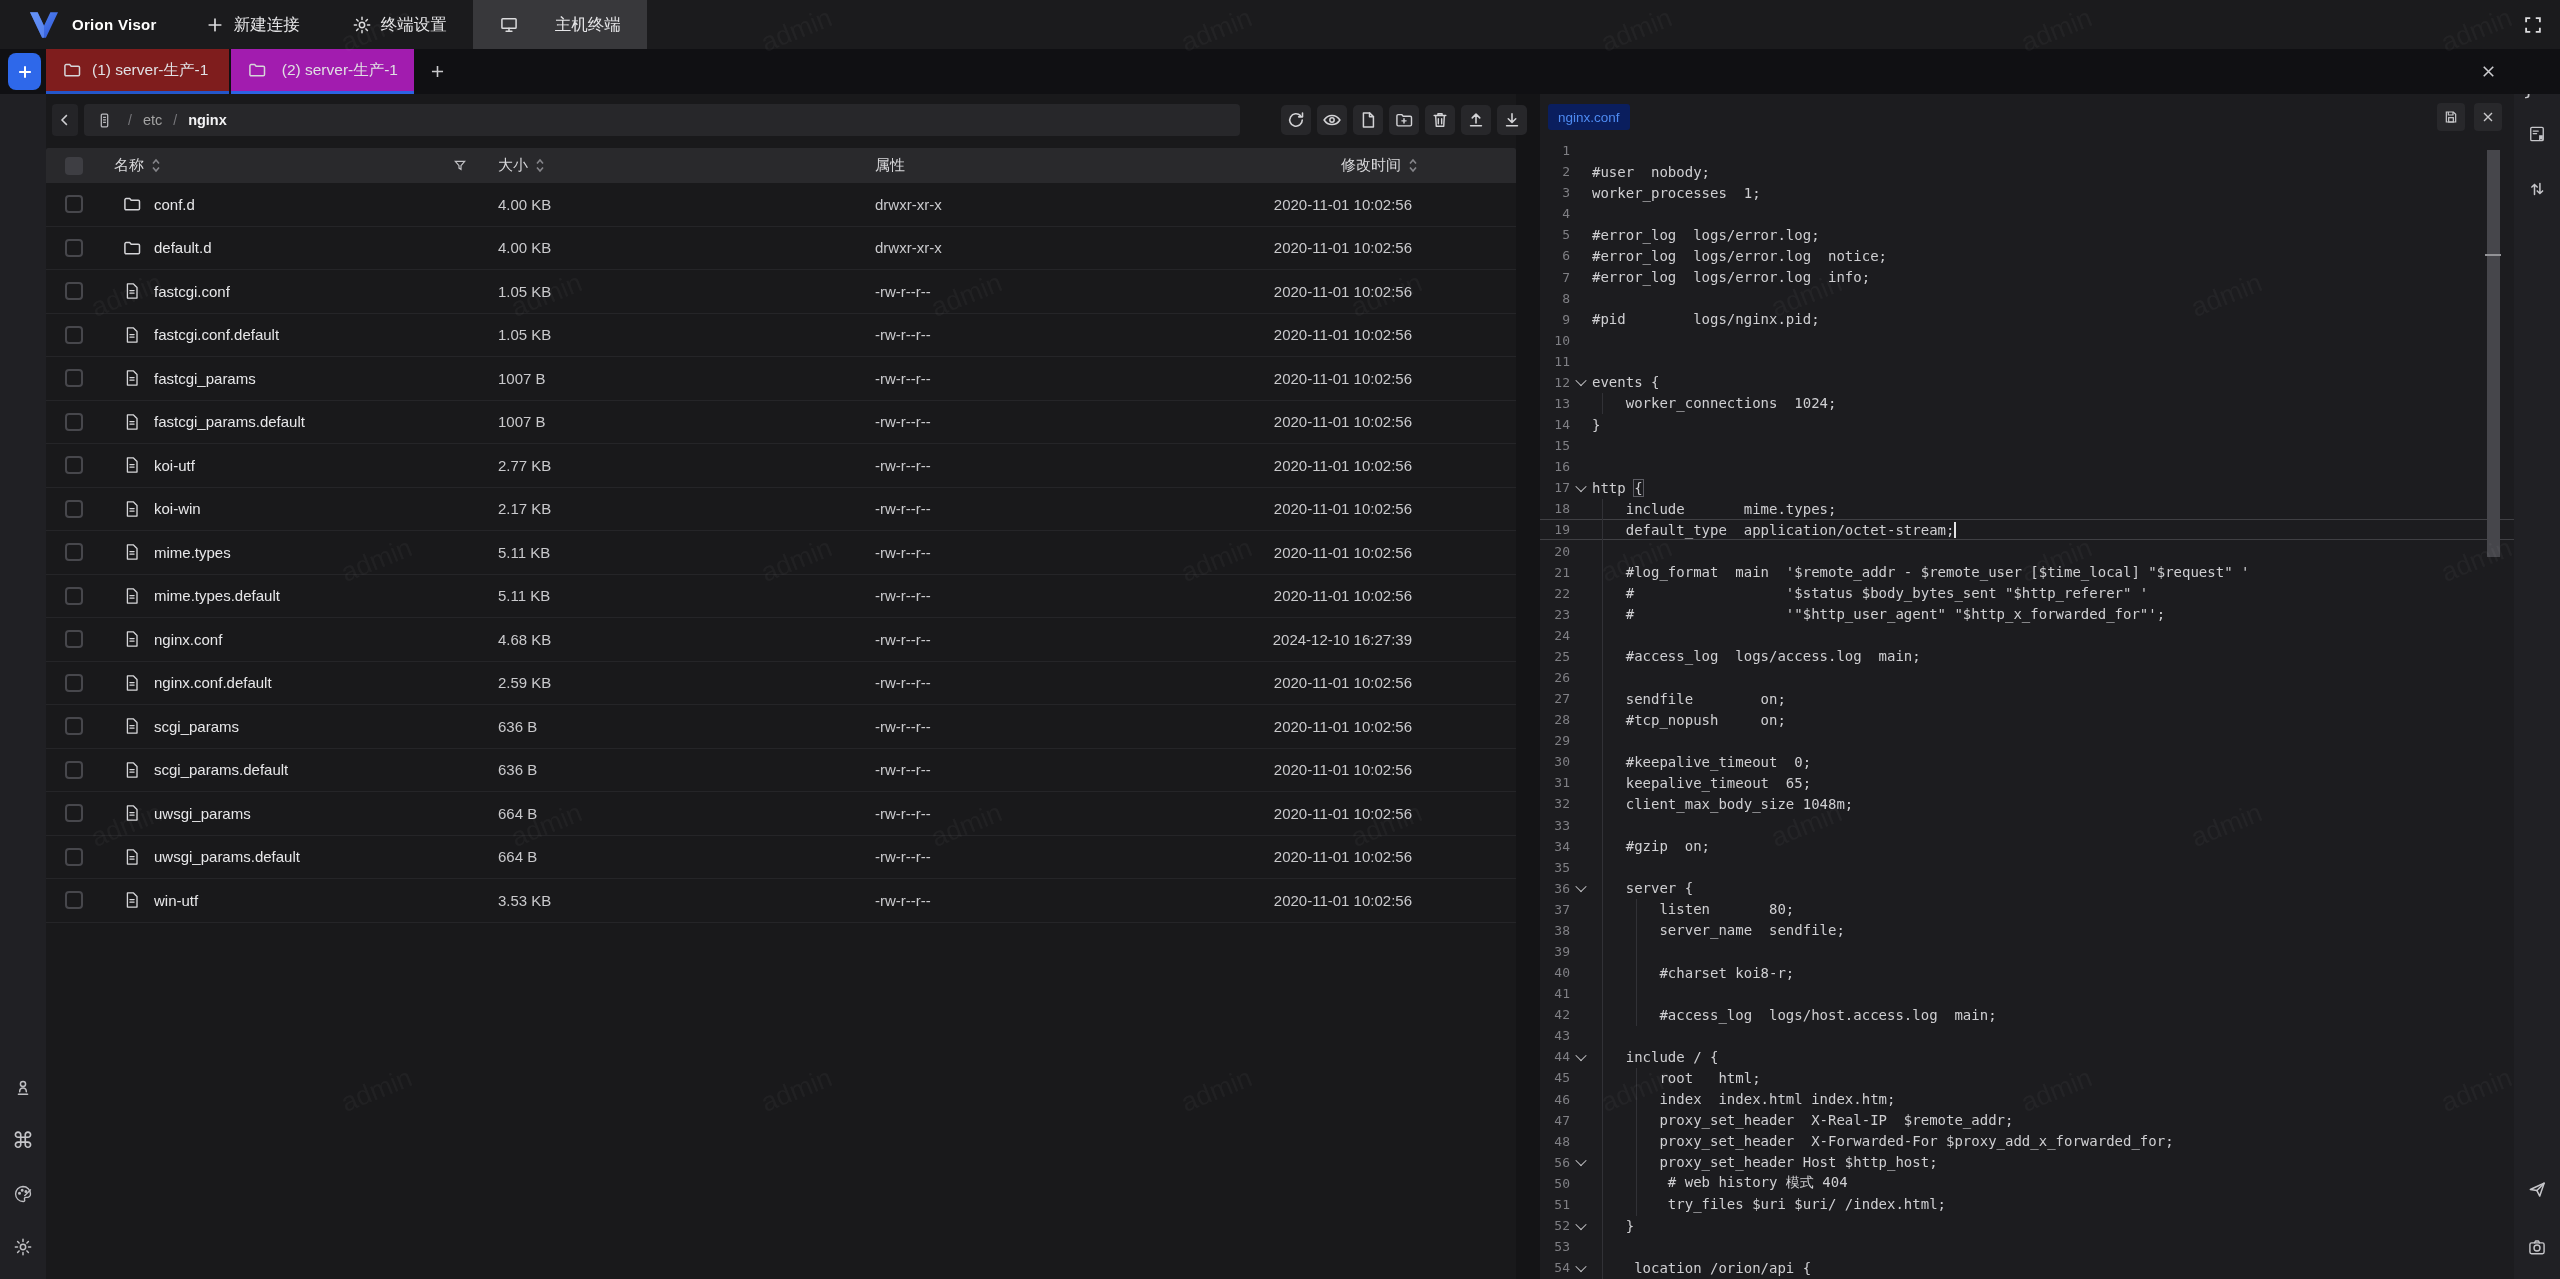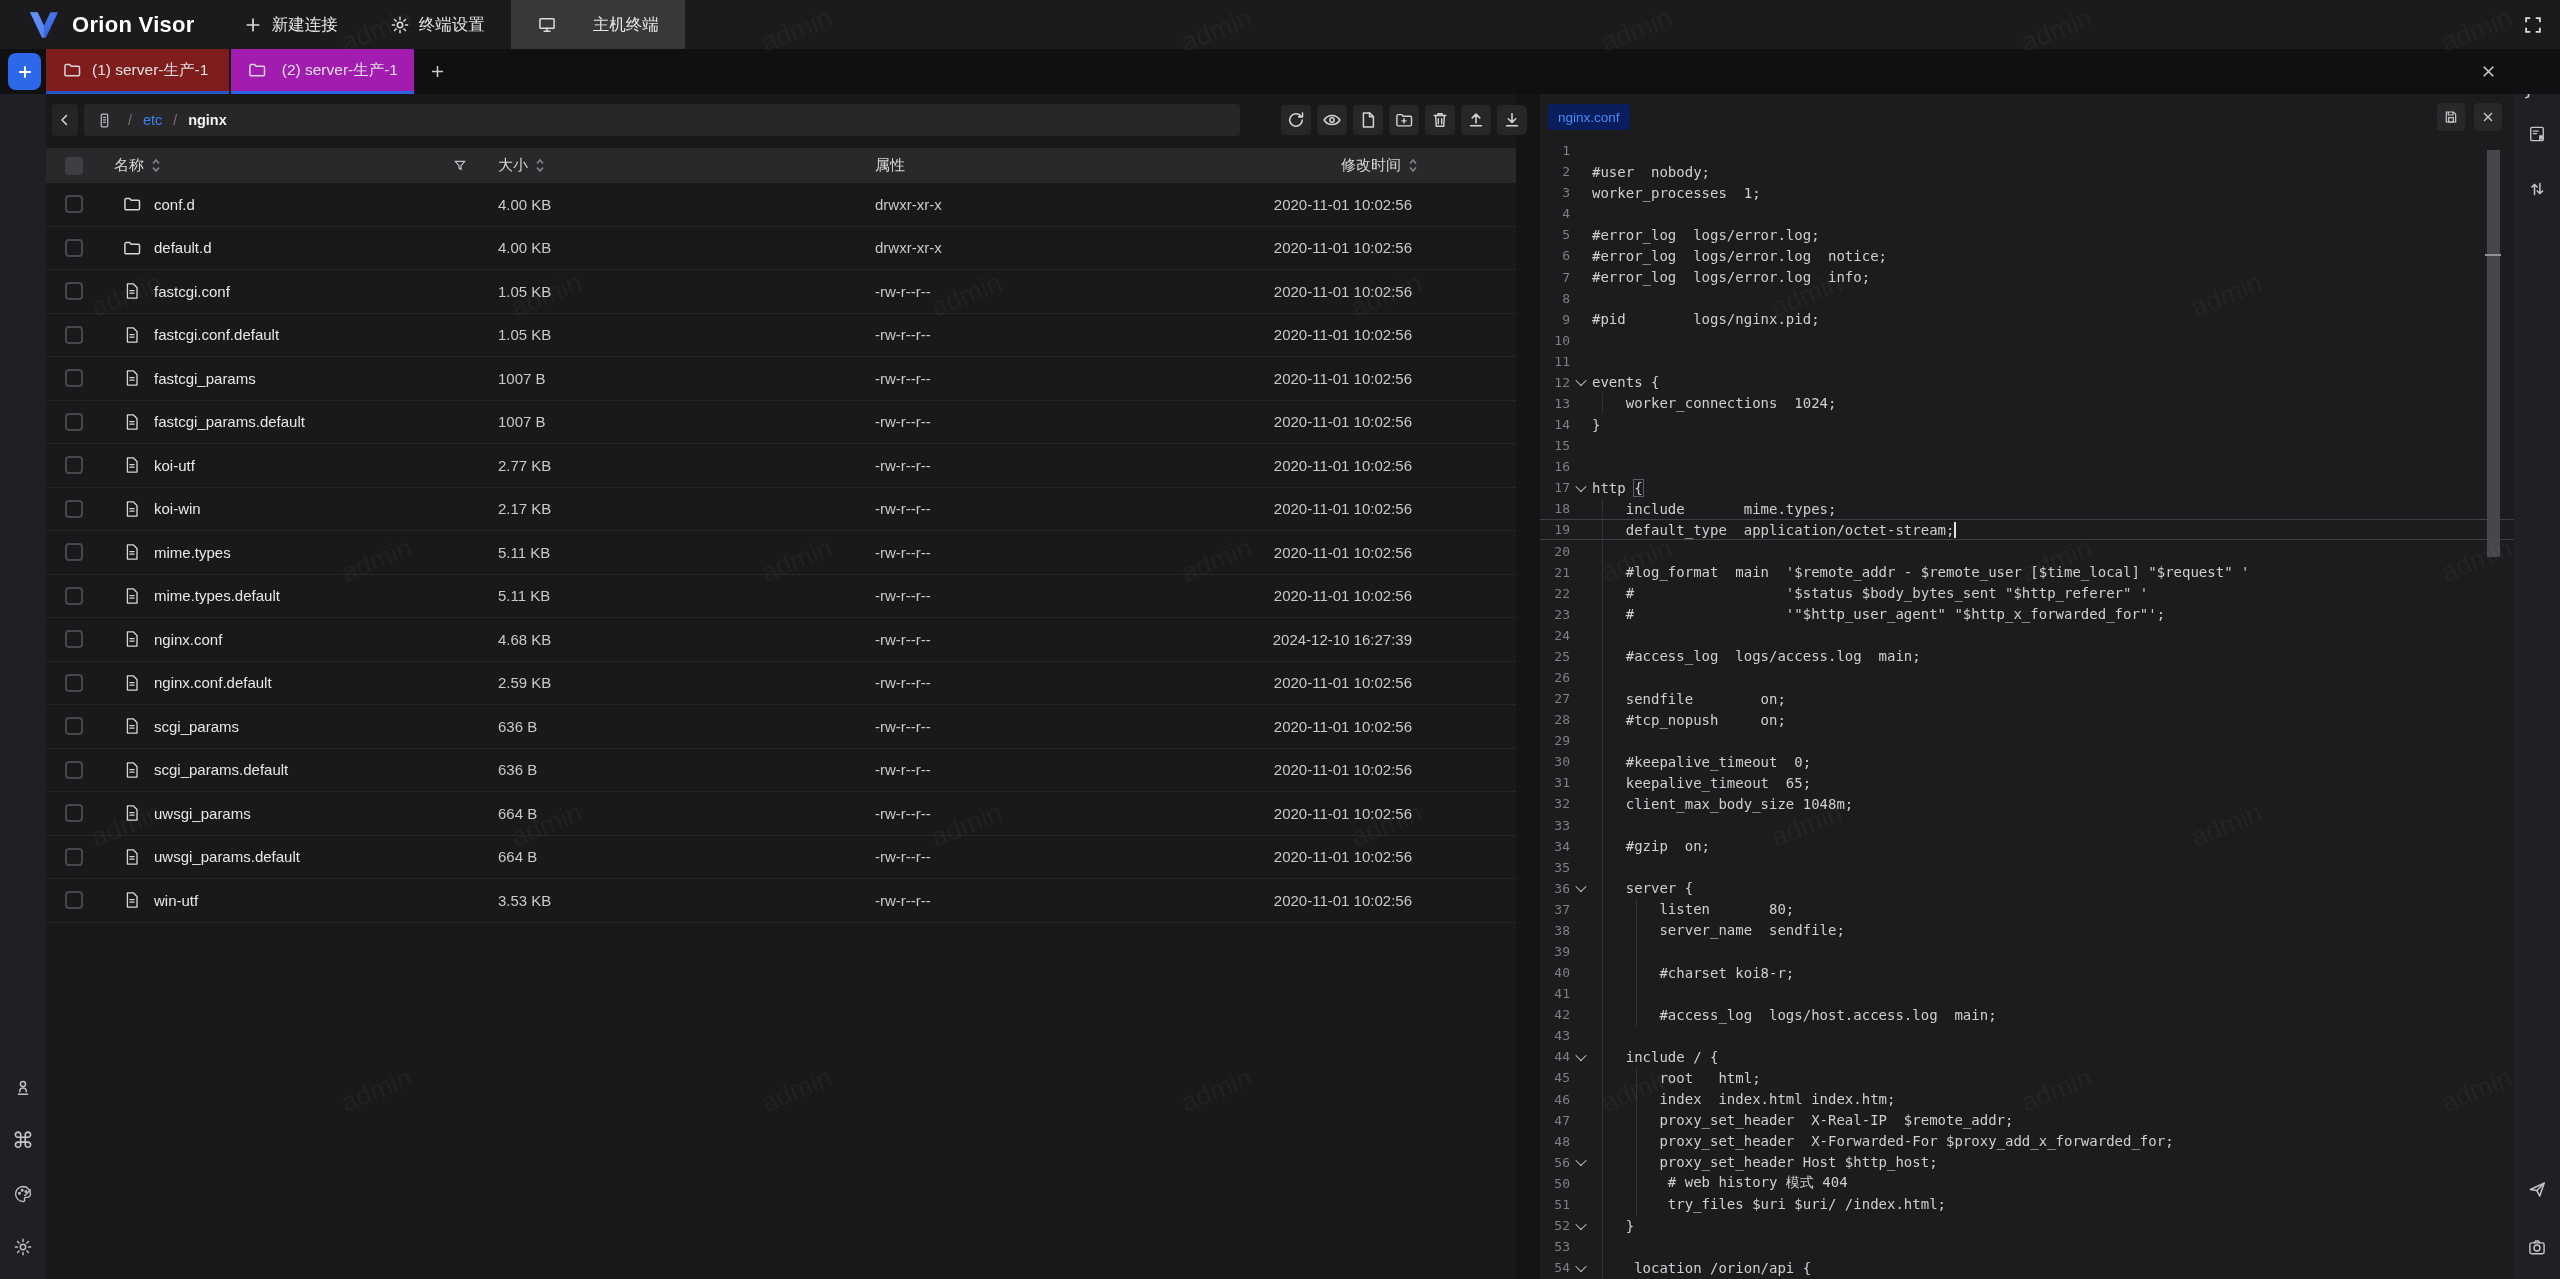--- a/index.html
+++ b/index.html
@@ -3,21 +3,21 @@
 <meta charset="utf-8">
 <style>
   html,body{margin:0;padding:0;background:#0e0e10;}
   .app{position:relative;width:2560px;height:1279px;background:#141416;overflow:hidden;
        font-family:"Liberation Sans","DejaVu Sans",sans-serif;-webkit-font-smoothing:antialiased;}
   svg{display:block;}
 
   
   .navbar{position:absolute;left:0;top:0;width:2560px;height:49px;background:#1b1b1d;display:flex;align-items:center;z-index:2;}
   .brand{display:flex;align-items:center;gap:12px;padding:0 22px 0 28px;height:100%;}
-  .brand-name{color:#fff;font-size:22px;font-weight:700;letter-spacing:.3px;}
+  .brand-name{color:#fff;font-size:15px;font-weight:700;letter-spacing:.3px;}
   .nav-menu{display:flex;height:100%;}
   .nav-item{display:flex;align-items:center;gap:9px;padding:0 26px;color:#e6e6e8;font-size:16.5px;cursor:pointer;}
   .nav-item.active{background:#38383b;gap:36px;}
   .nav-item .nico{color:#dcdcde;}
   .nav-sp{flex:1;}
   .fs-btn{margin-right:16px;color:#dcdcde;cursor:pointer;}
 
   
   .tabbar{position:absolute;left:0;top:49px;width:2560px;height:45px;background:#101013;z-index:2;}
   .tab-add{position:absolute;left:8px;top:4px;width:33px;height:37px;background:#2e68ea;border-radius:8px;
@@ -46,21 +46,21 @@
   .glyph.mono{font-family:"DejaVu Sans Mono",monospace;font-size:19px;letter-spacing:1px;}
 
   
   .file-panel{position:absolute;left:46px;top:94px;width:1470px;height:1185px;background:#19191b;}
   .back-btn{position:absolute;left:6px;top:10px;width:26px;height:32px;background:#242427;border-radius:4px;
             display:flex;align-items:center;justify-content:center;color:#cfcfd2;cursor:pointer;}
   .crumb{position:absolute;left:38px;top:10px;width:1156px;height:32px;background:#27272a;border-radius:4px;
          display:flex;align-items:center;padding:0 12px;box-sizing:border-box;cursor:text;}
   .crumb .storage{color:#b9b9bd;margin-right:4px;}
   .crumb-sep{color:#77777b;margin:0 11px;font-size:14px;}
-  .crumb-seg{color:#3b82f6;font-size:14.5px;}
+  .crumb-seg{color:#a3a3a3;font-size:14.5px;}
   .crumb-seg.last{color:#f2f2f4;font-weight:700;}
   .fp-actions{position:absolute;right:-11px;top:11px;display:flex;gap:6px;}
   .icon-btn{width:30px;height:30px;background:#27272a;border-radius:5px;display:flex;align-items:center;
             justify-content:center;color:#d3d3d6;cursor:pointer;}
 
   .fp-table{position:absolute;left:0;top:54px;width:1470px;}
   .fp-head,.fp-row{display:grid;grid-template-columns:56px 360px 376px 418px 260px;align-items:center;}
   .fp-head{height:35px;background:#29292c;color:#d8d8db;font-size:15px;border-radius:2px 2px 0 0;}
   .fp-row{height:43.5px;border-bottom:1px solid #252528;color:#c9c9cc;font-size:15px;box-sizing:border-box;cursor:pointer;}
   .c-check{display:flex;justify-content:center;}

